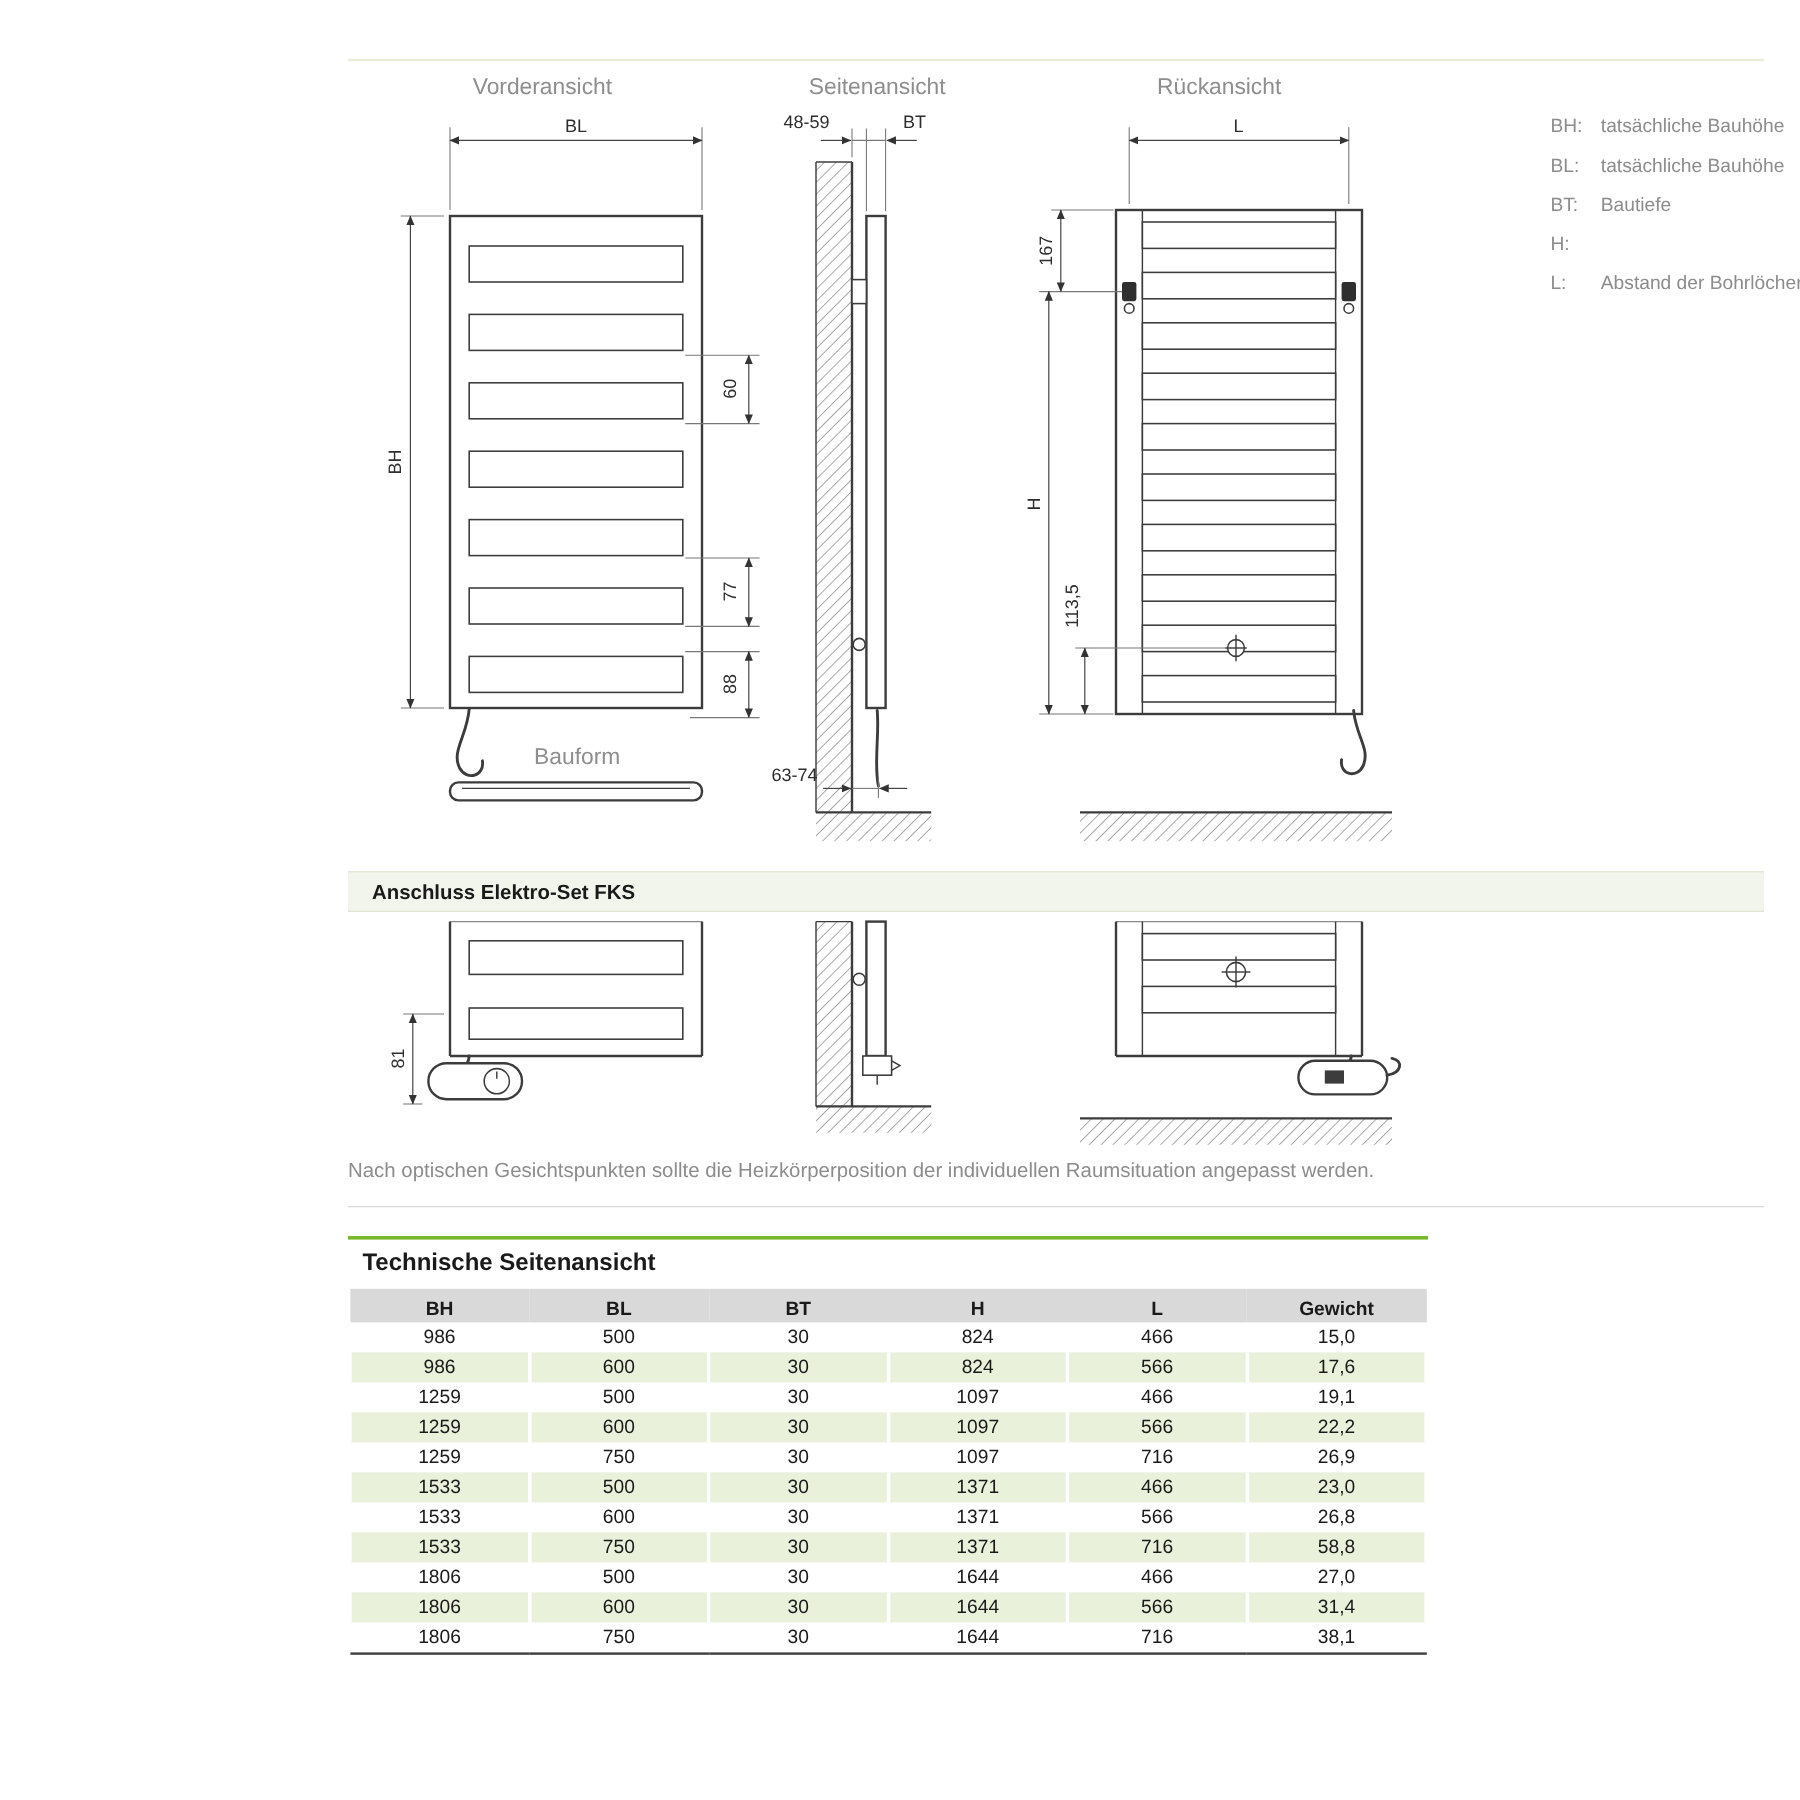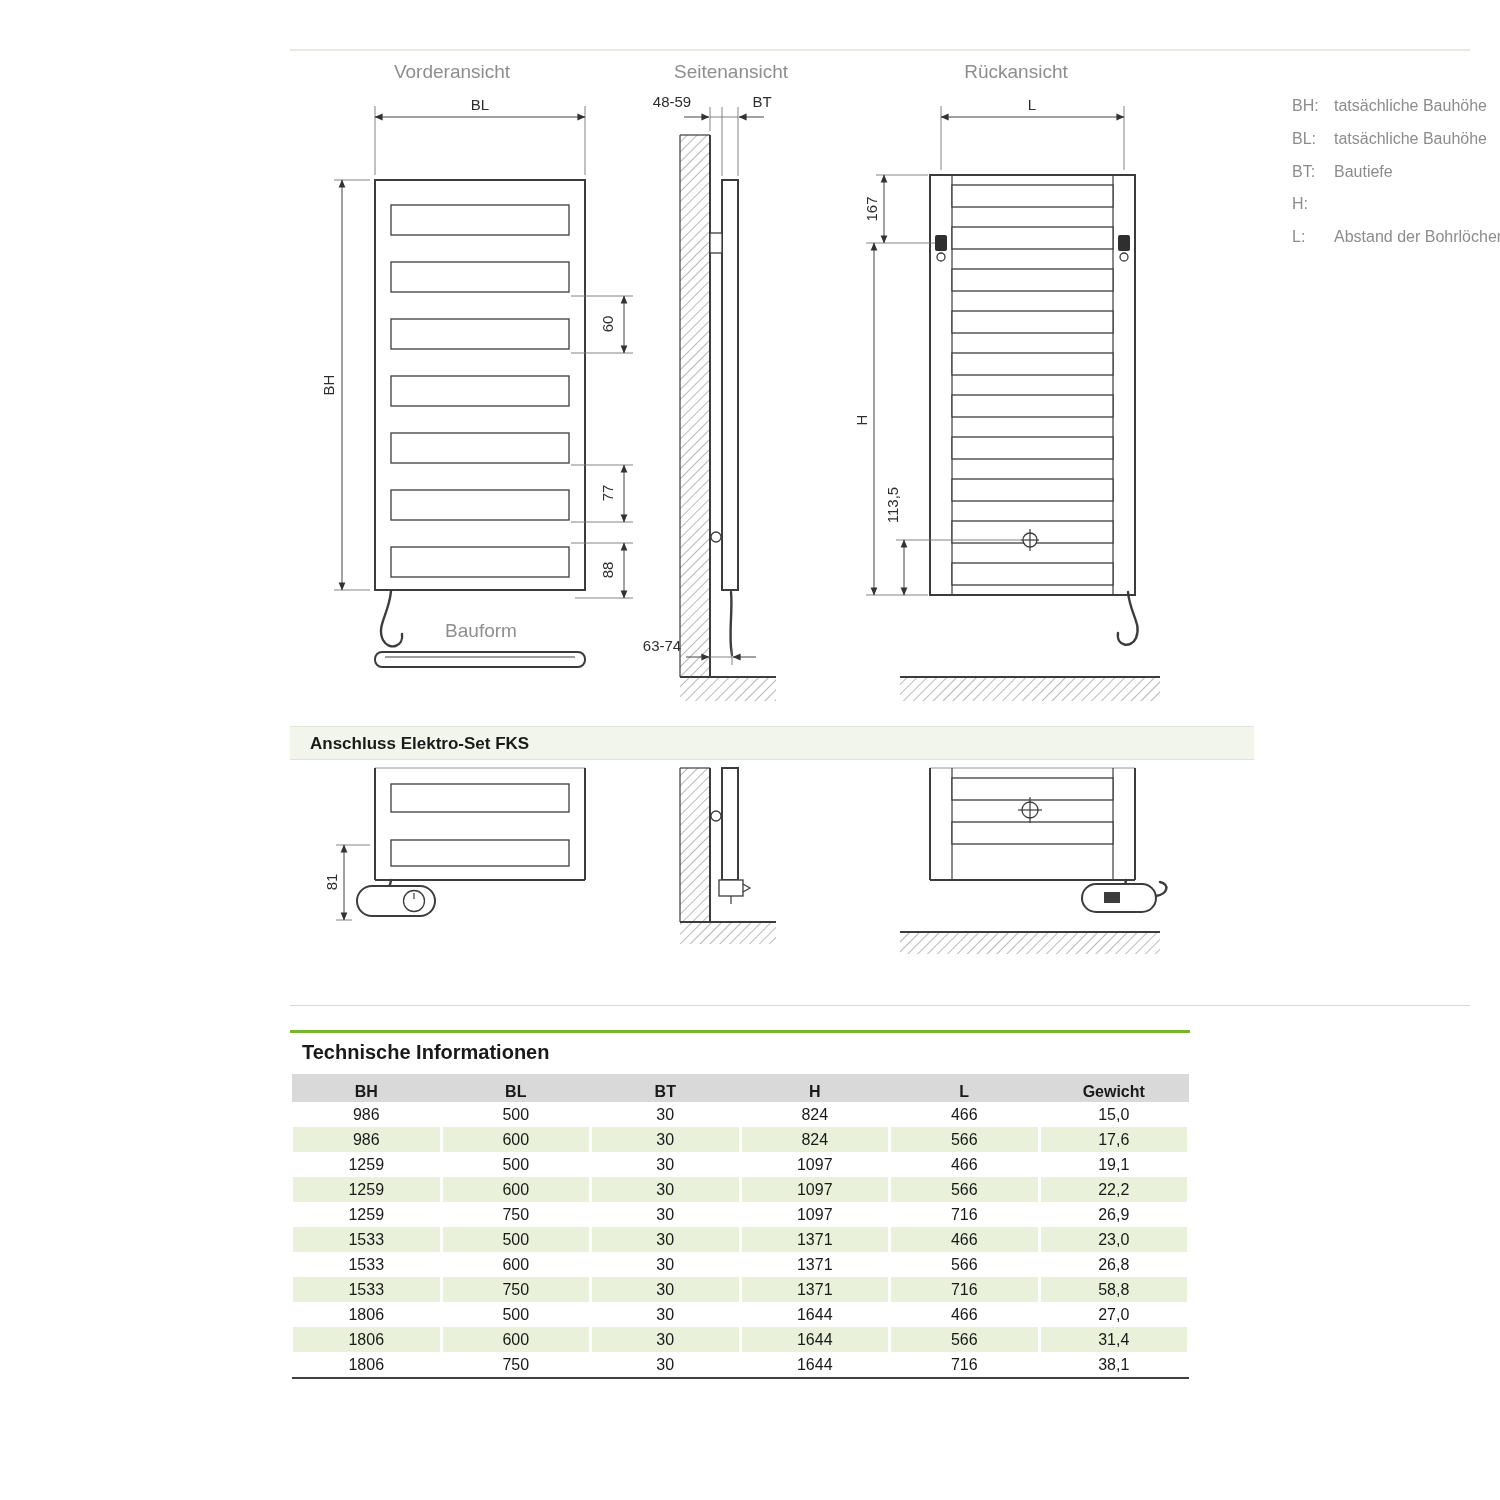--- a/index.html
+++ b/index.html
@@ -4,21 +4,21 @@
 <style>
   html,body { margin:0; padding:0; background:#ffffff; }
   #page {
     position:relative; width:1500px; height:1500px; background:#ffffff;
     font-family:"Liberation Sans", sans-serif; overflow:hidden;
   }
   
   .top-rule { position:absolute; left:290px; top:49px; width:1180px; height:2px; background:#e7ecd9; }
   .divider  { position:absolute; left:290px; top:1005px; width:1180px; height:1px; background:#d6d6d6; }
   .band {
-    position:absolute; left:290px; top:726px; width:964px; height:34px;
+    position:absolute; left:290px; top:726px; width:1180px; height:34px;
     background:#f2f5eb; border-top:1px solid #e0e6d2; border-bottom:1px solid #e0e6d2;
     line-height:34px; padding-left:20px; box-sizing:border-box;
     font-size:17px; font-weight:bold; color:#1a1a1a;
   }
   .note { position:absolute; left:290px; top:966px; width:1120px; font-size:17px; color:#8c8c8c; }
   
   .legend { position:absolute; left:1292px; top:96px; width:256px; }
   .legend-item { display:flex; margin-bottom:12px; font-size:16px; color:#8c8c8c; line-height:1.3; }
   .legend-key { width:42px; flex:0 0 42px; }
   .legend-text { flex:1; }
@@ -69,25 +69,26 @@
       <span class="legend-key">H:</span>
     </div>
     <div class="legend-item">
       <span class="legend-key">L:</span>
       <span class="legend-text">Abstand der Bohrlöcher</span>
     </div>
   </div>
 
   <div class="band">Anschluss Elektro-Set FKS</div>
 
+  <div class="note">Nach optischen Gesichtspunkten sollte die Heizkörperposition der individuellen Raumsituation angepasst werden.</div>
 
   <div class="divider"></div>
 
   <div class="table-accent"></div>
-  <div class="table-title">Technische Informationen</div>
+  <div class="table-title">Technische Seitenansicht</div>
   <div class="table-wrap">
     <table class="tech">
       <thead>
         <tr class="th-label">
           <th>BH</th>
           <th>BL</th>
           <th>BT</th>
           <th>H</th>
           <th>L</th>
           <th>Gewicht</th>

